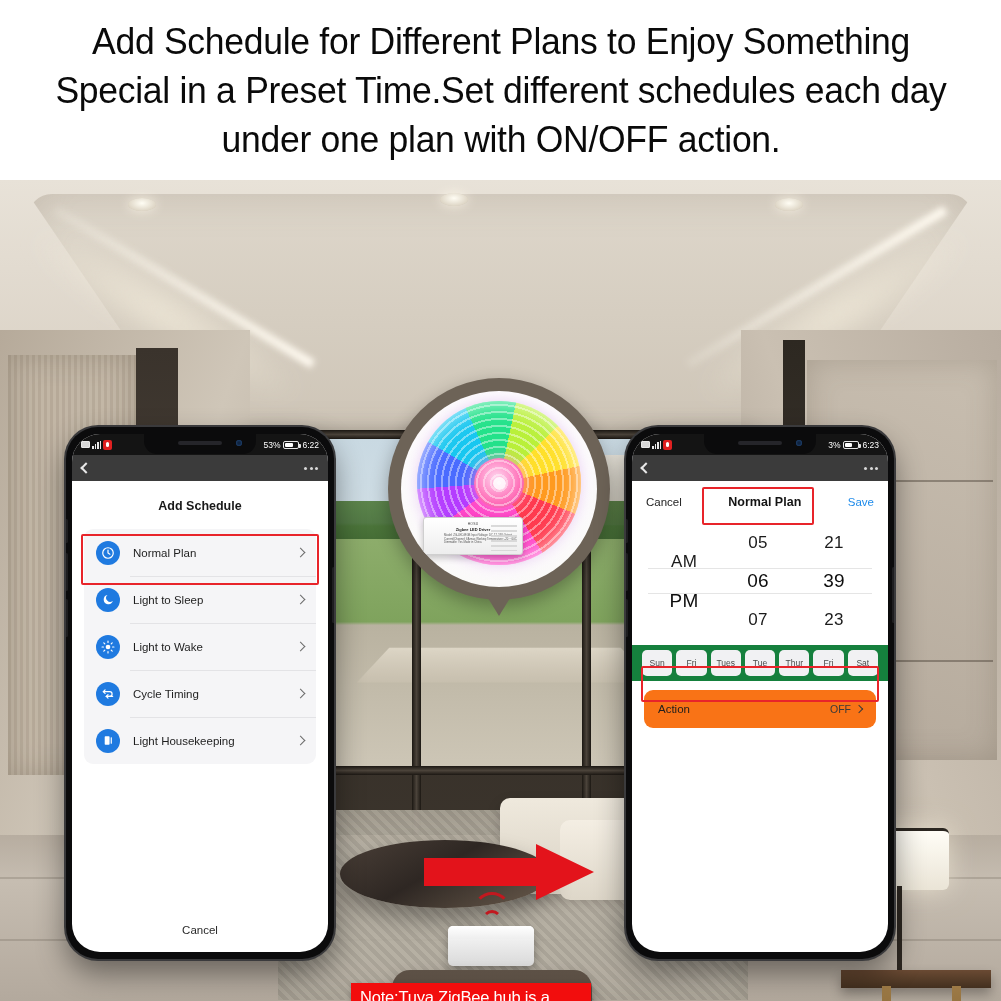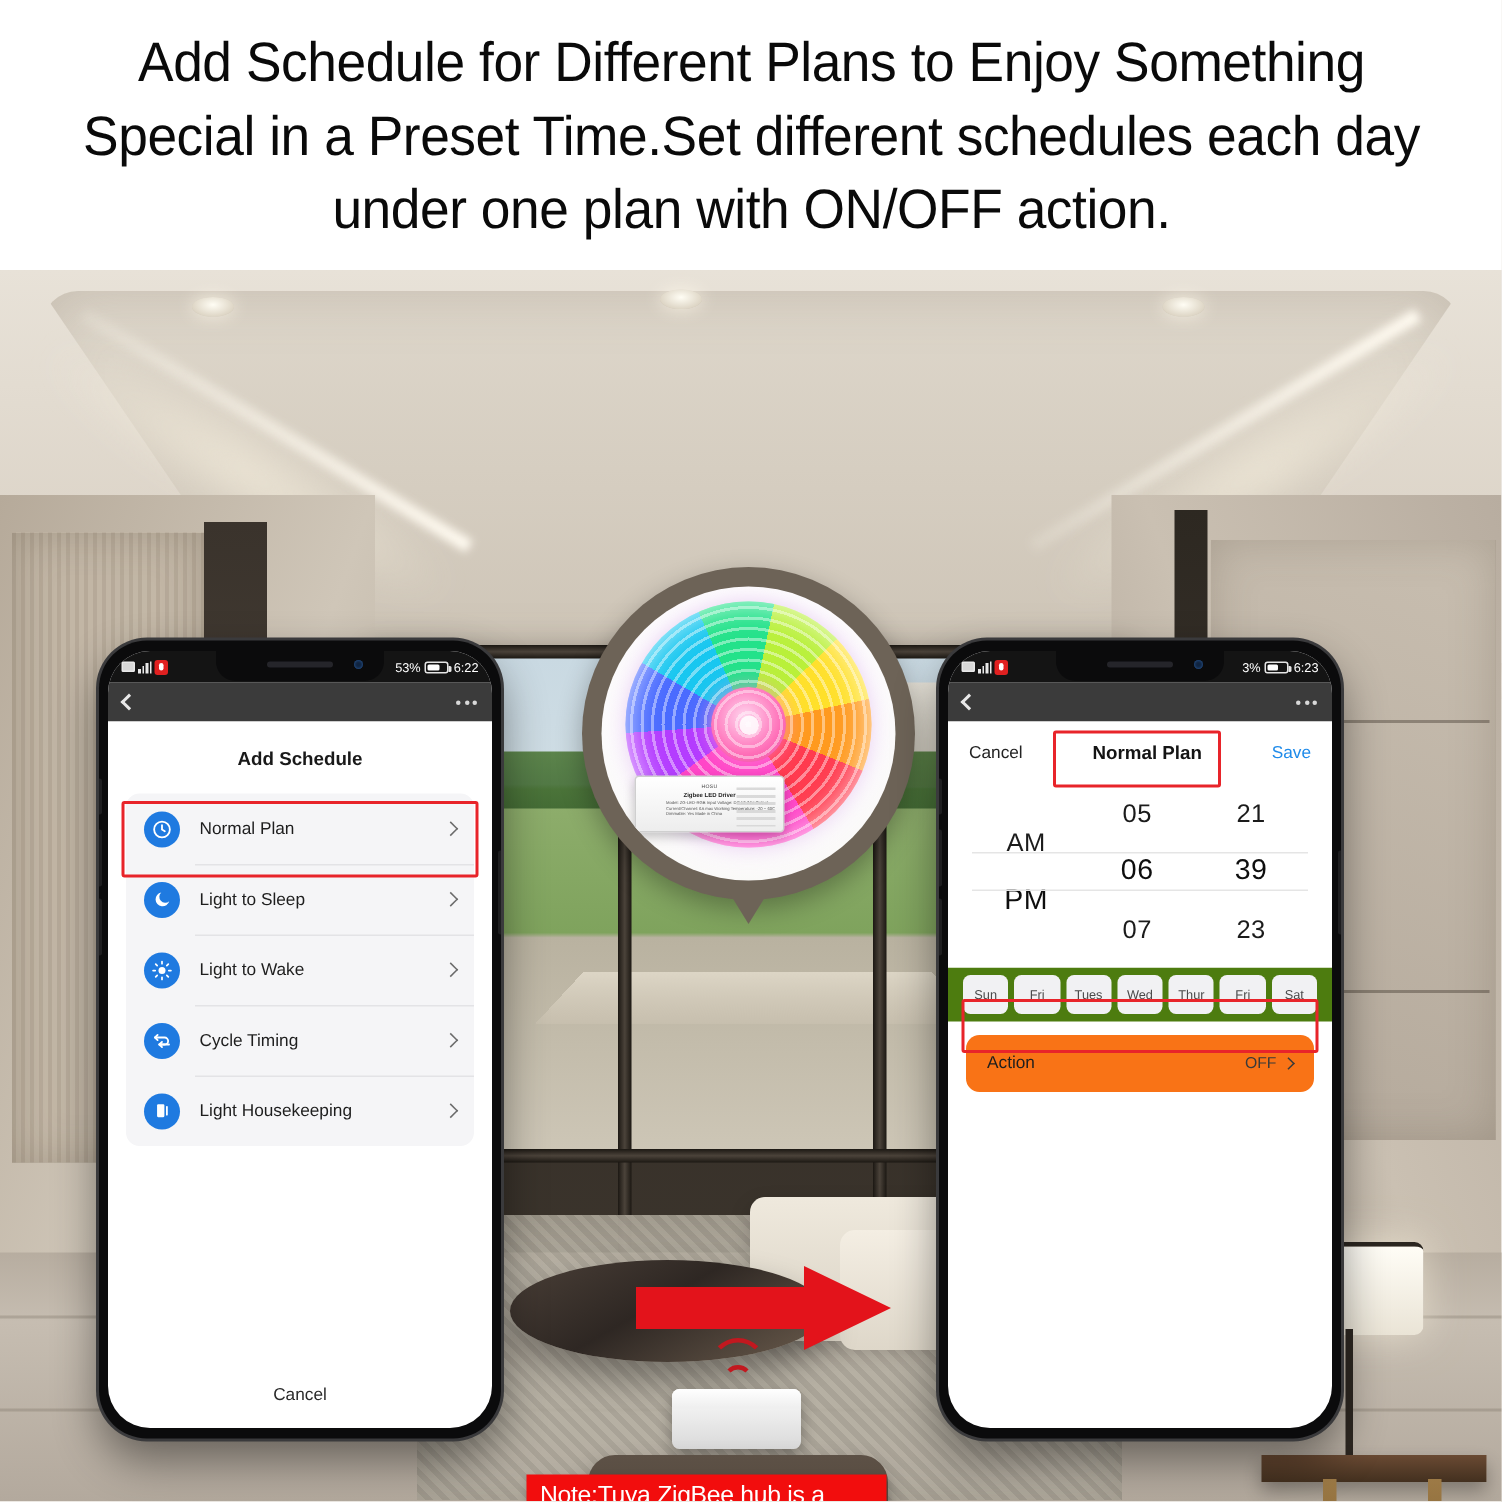--- a/index.html
+++ b/index.html
@@ -597,21 +597,21 @@
     transform: translateY(-50%);
     border-top: 1px solid #e5e5e5;
     border-bottom: 1px solid #e5e5e5;
     pointer-events: none;
   }
 
   .days-row {
     display: flex;
     gap: 4px;
     padding: 5px 10px;
-    background: #4d7c0f;
+    background: #15803d;
   }
   .day-chip {
     flex: 1;
     height: 26px;
     background: #f1f1f3;
     border-radius: 5px;
     display: flex;
     align-items: center;
     justify-content: center;
     font-size: 8.5px;
@@ -932,21 +932,21 @@
           <div class="pick f2">25</div>
         </div>
 
         <div class="picker-lines"></div>
       </div>
 
       <div class="days-row">
         <div class="day-chip">Sun</div>
         <div class="day-chip">Fri</div>
         <div class="day-chip">Tues</div>
-        <div class="day-chip">Wed</div>
+        <div class="day-chip">Tue</div>
         <div class="day-chip">Thur</div>
         <div class="day-chip">Fri</div>
         <div class="day-chip">Sat</div>
       </div>
 
       <div class="action-card">
         <span class="action-label">Action</span>
         <span class="action-val">OFF</span>
         <span class="action-chevron"></span>
       </div>

